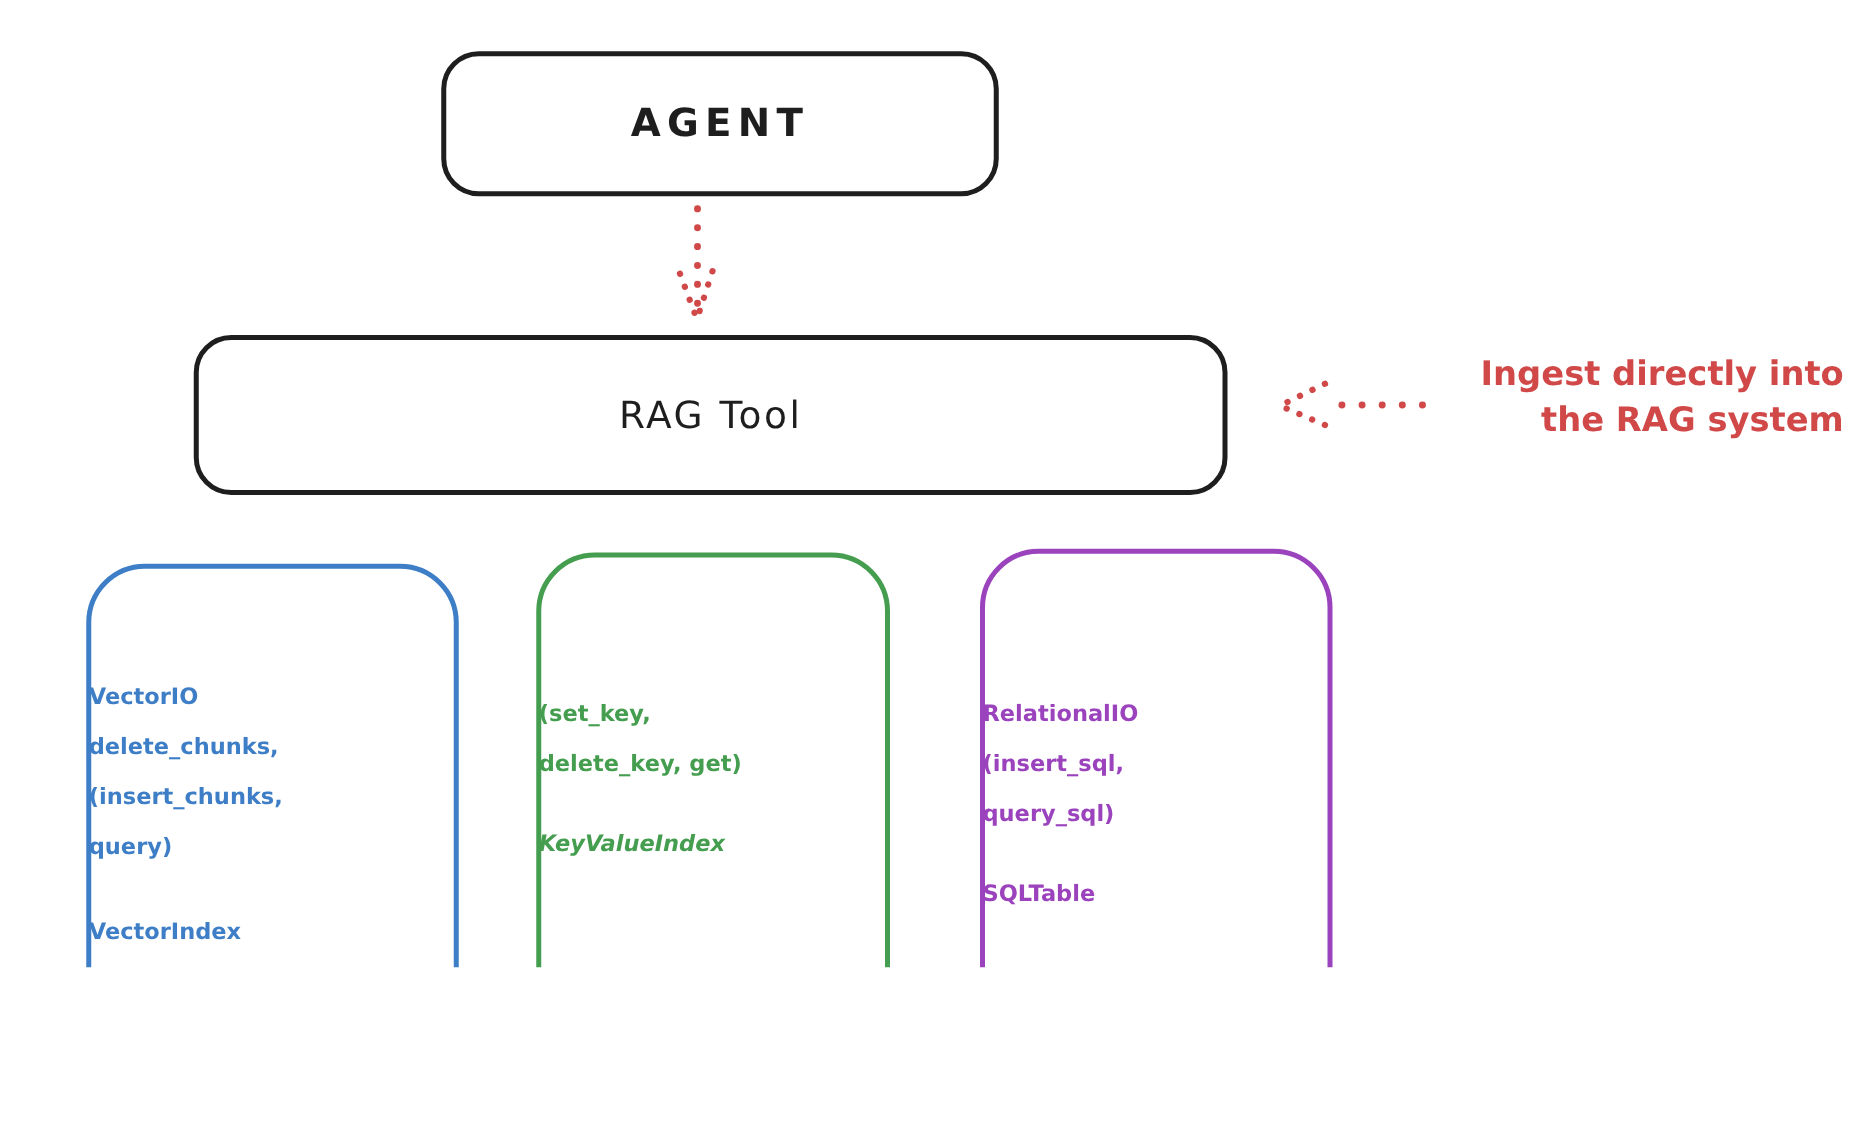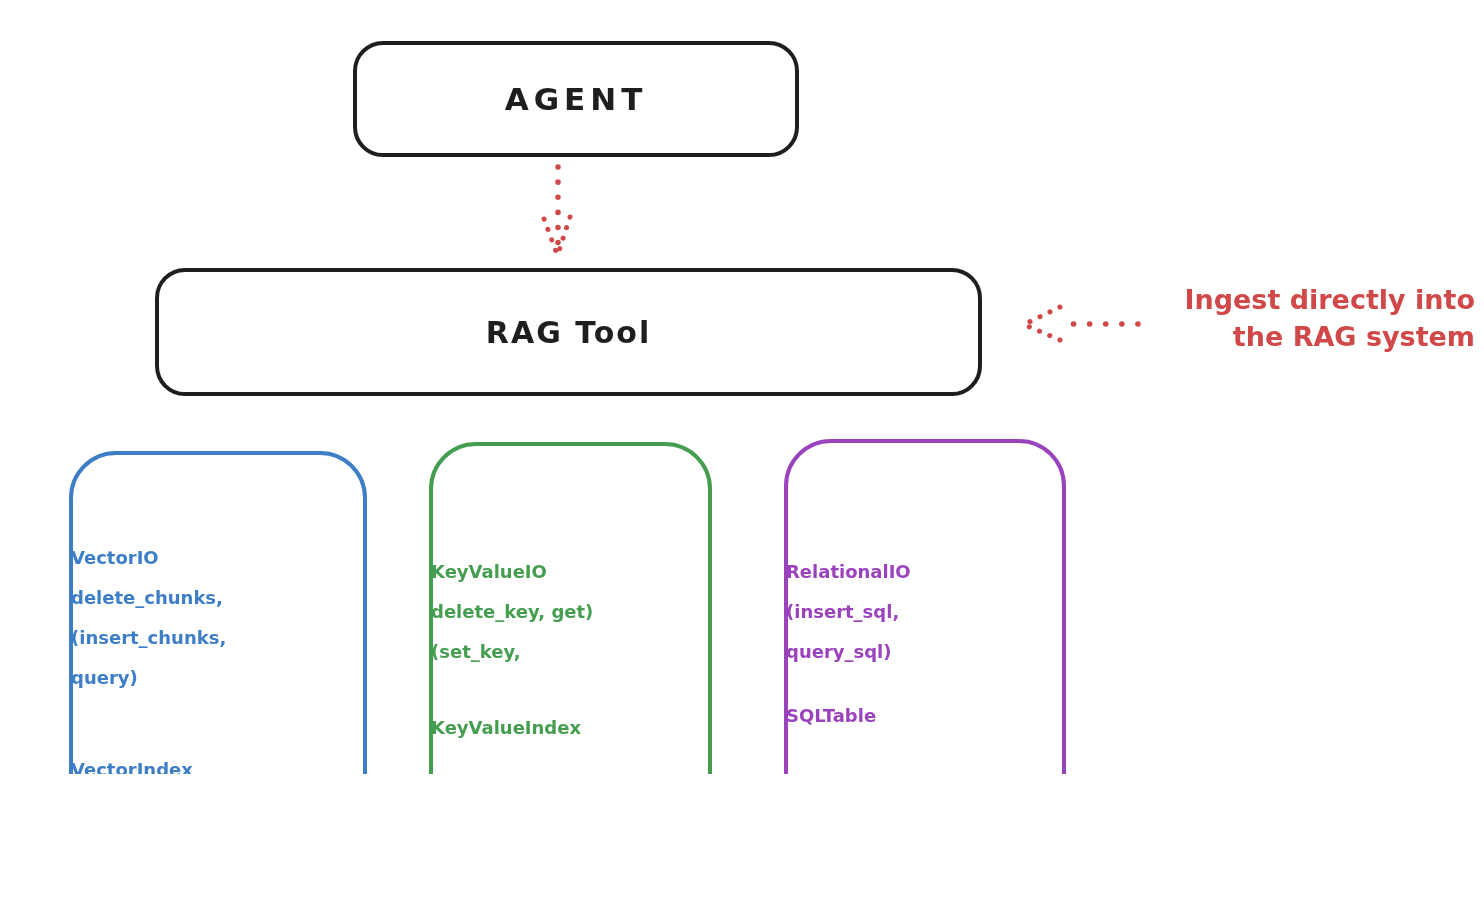--- a/index.html
+++ b/index.html
@@ -48,21 +48,21 @@
     align-items: center;
     justify-content: center;
     color: var(--black, #1e1e1e);
   }
   .agent-label {
     left: 355px; top: 43px; width: 442px; height: 112px;
     font-size: 31px; font-weight: 700; letter-spacing: 5px;
   }
   .rag-label {
     left: 157px; top: 270px; width: 823px; height: 124px;
-    font-size: 30px; font-weight: 700; letter-spacing: 2px;
+    font-size: 30px; font-weight: 400; letter-spacing: 2px;
   }
   .annotation {
     position: absolute;
     left: 1135px; top: 281px; width: 340px;
     text-align: right;
     color: var(--red, #d14848);
     font-size: 27px;
     line-height: 37px;
     font-weight: 700;
   }
@@ -70,22 +70,22 @@
     position: absolute;
     text-align: left;
     font-size: 18px;
     font-weight: 600;
     line-height: 40px;
     box-sizing: border-box;
   }
   .boxtext.blue   { color: var(--blue, #3d7ec7);   left: 71px;  top: 453px; width: 294px; padding-top: 85px;  }
   .boxtext.green  { color: var(--green, #459e4f);  left: 431px; top: 444px; width: 279px; padding-top: 108px; }
   .boxtext.purple { color: var(--purple, #9b42bd); left: 786px; top: 441px; width: 278px; padding-top: 111px; }
-  .boxtext.blue .footer   { margin-top: 52px; }
-  .boxtext.green .footer  { margin-top: 36px; }
+  .boxtext.blue .footer   { margin-top: 28px; }
+  .boxtext.green .footer  { margin-top: 24px; font-style: italic; }
   .boxtext.purple .footer { margin-top: 24px; }
 </style>
 </head>
 <body>
 
 <div class="canvas">
 
   <svg class="shapes" viewBox="0 0 1484 910" aria-hidden="true">
 
     <rect class="shape stroke-black" x="355" y="43" width="442" height="112" rx="28"></rect>
@@ -122,23 +122,22 @@
 
   <div class="boxtext blue">
     <div>VectorIO</div>
     <div>delete_chunks,</div>
     <div>(insert_chunks,</div>
     <div>query)</div>
     <div class="footer">VectorIndex</div>
   </div>
 
   <div class="boxtext green">
-    <div>KeyValueIO</div>
+    <div>(set_key,</div>
     <div>delete_key, get)</div>
-    <div>(set_key,</div>
     <div class="footer">KeyValueIndex</div>
   </div>
 
   <div class="boxtext purple">
     <div>RelationalIO</div>
     <div>(insert_sql,</div>
     <div>query_sql)</div>
     <div class="footer">SQLTable</div>
   </div>
 

